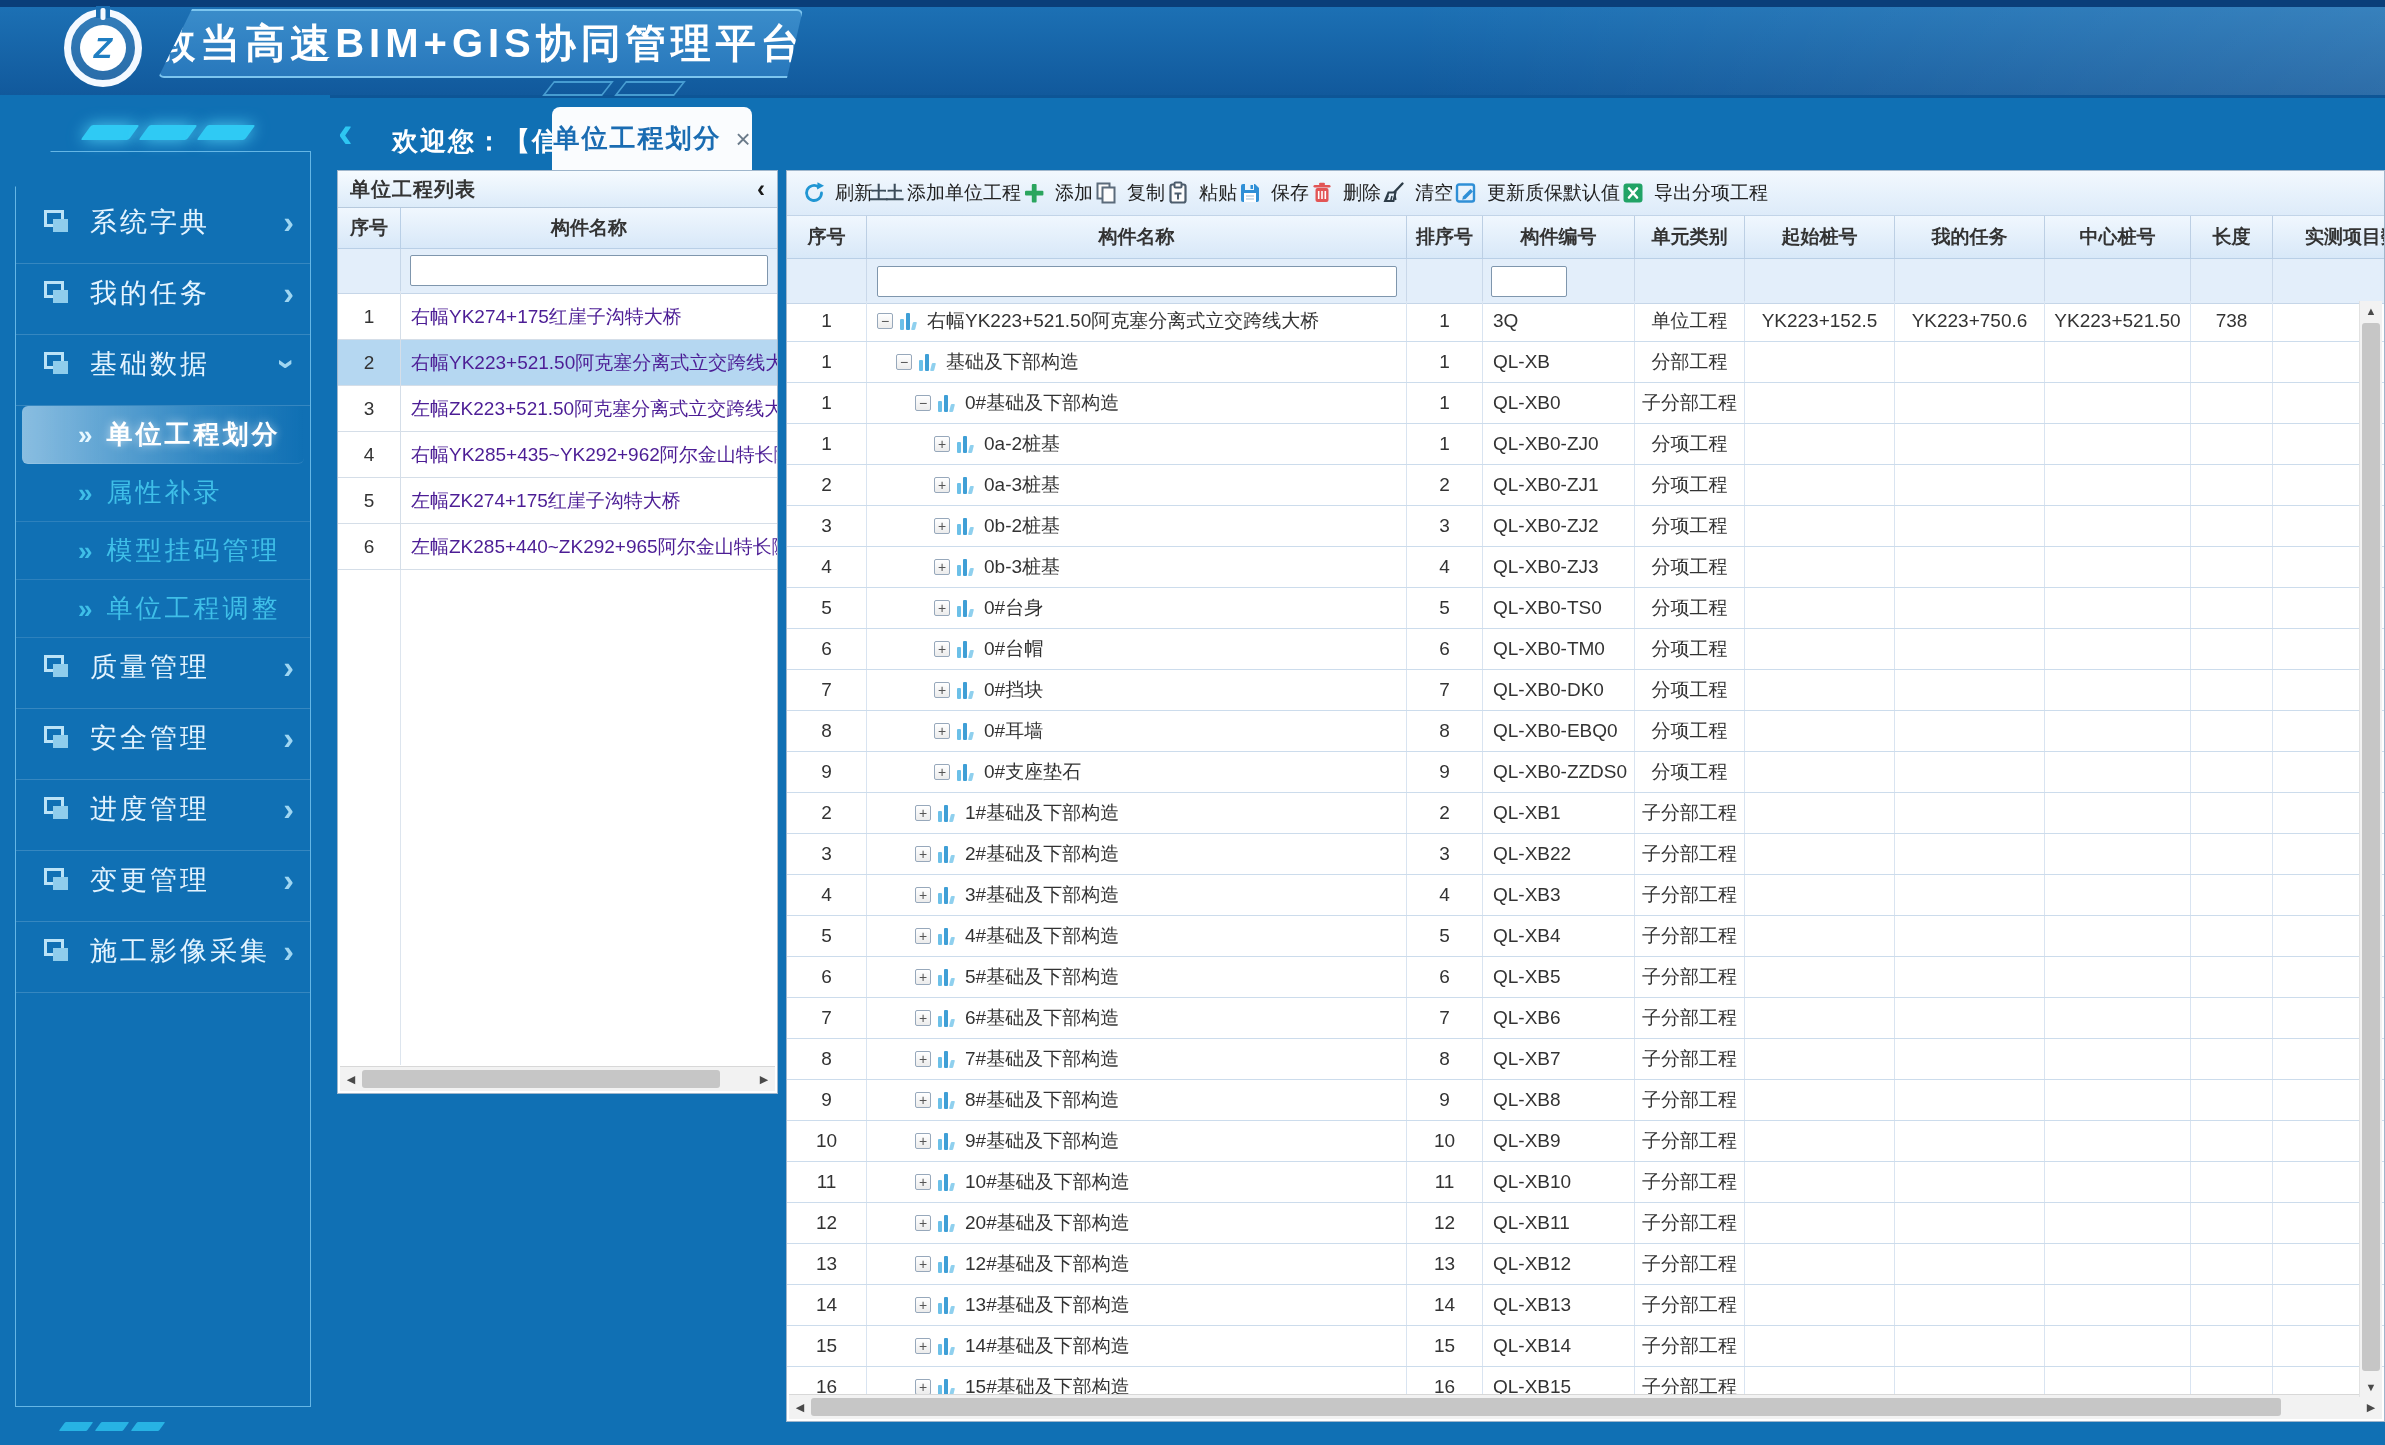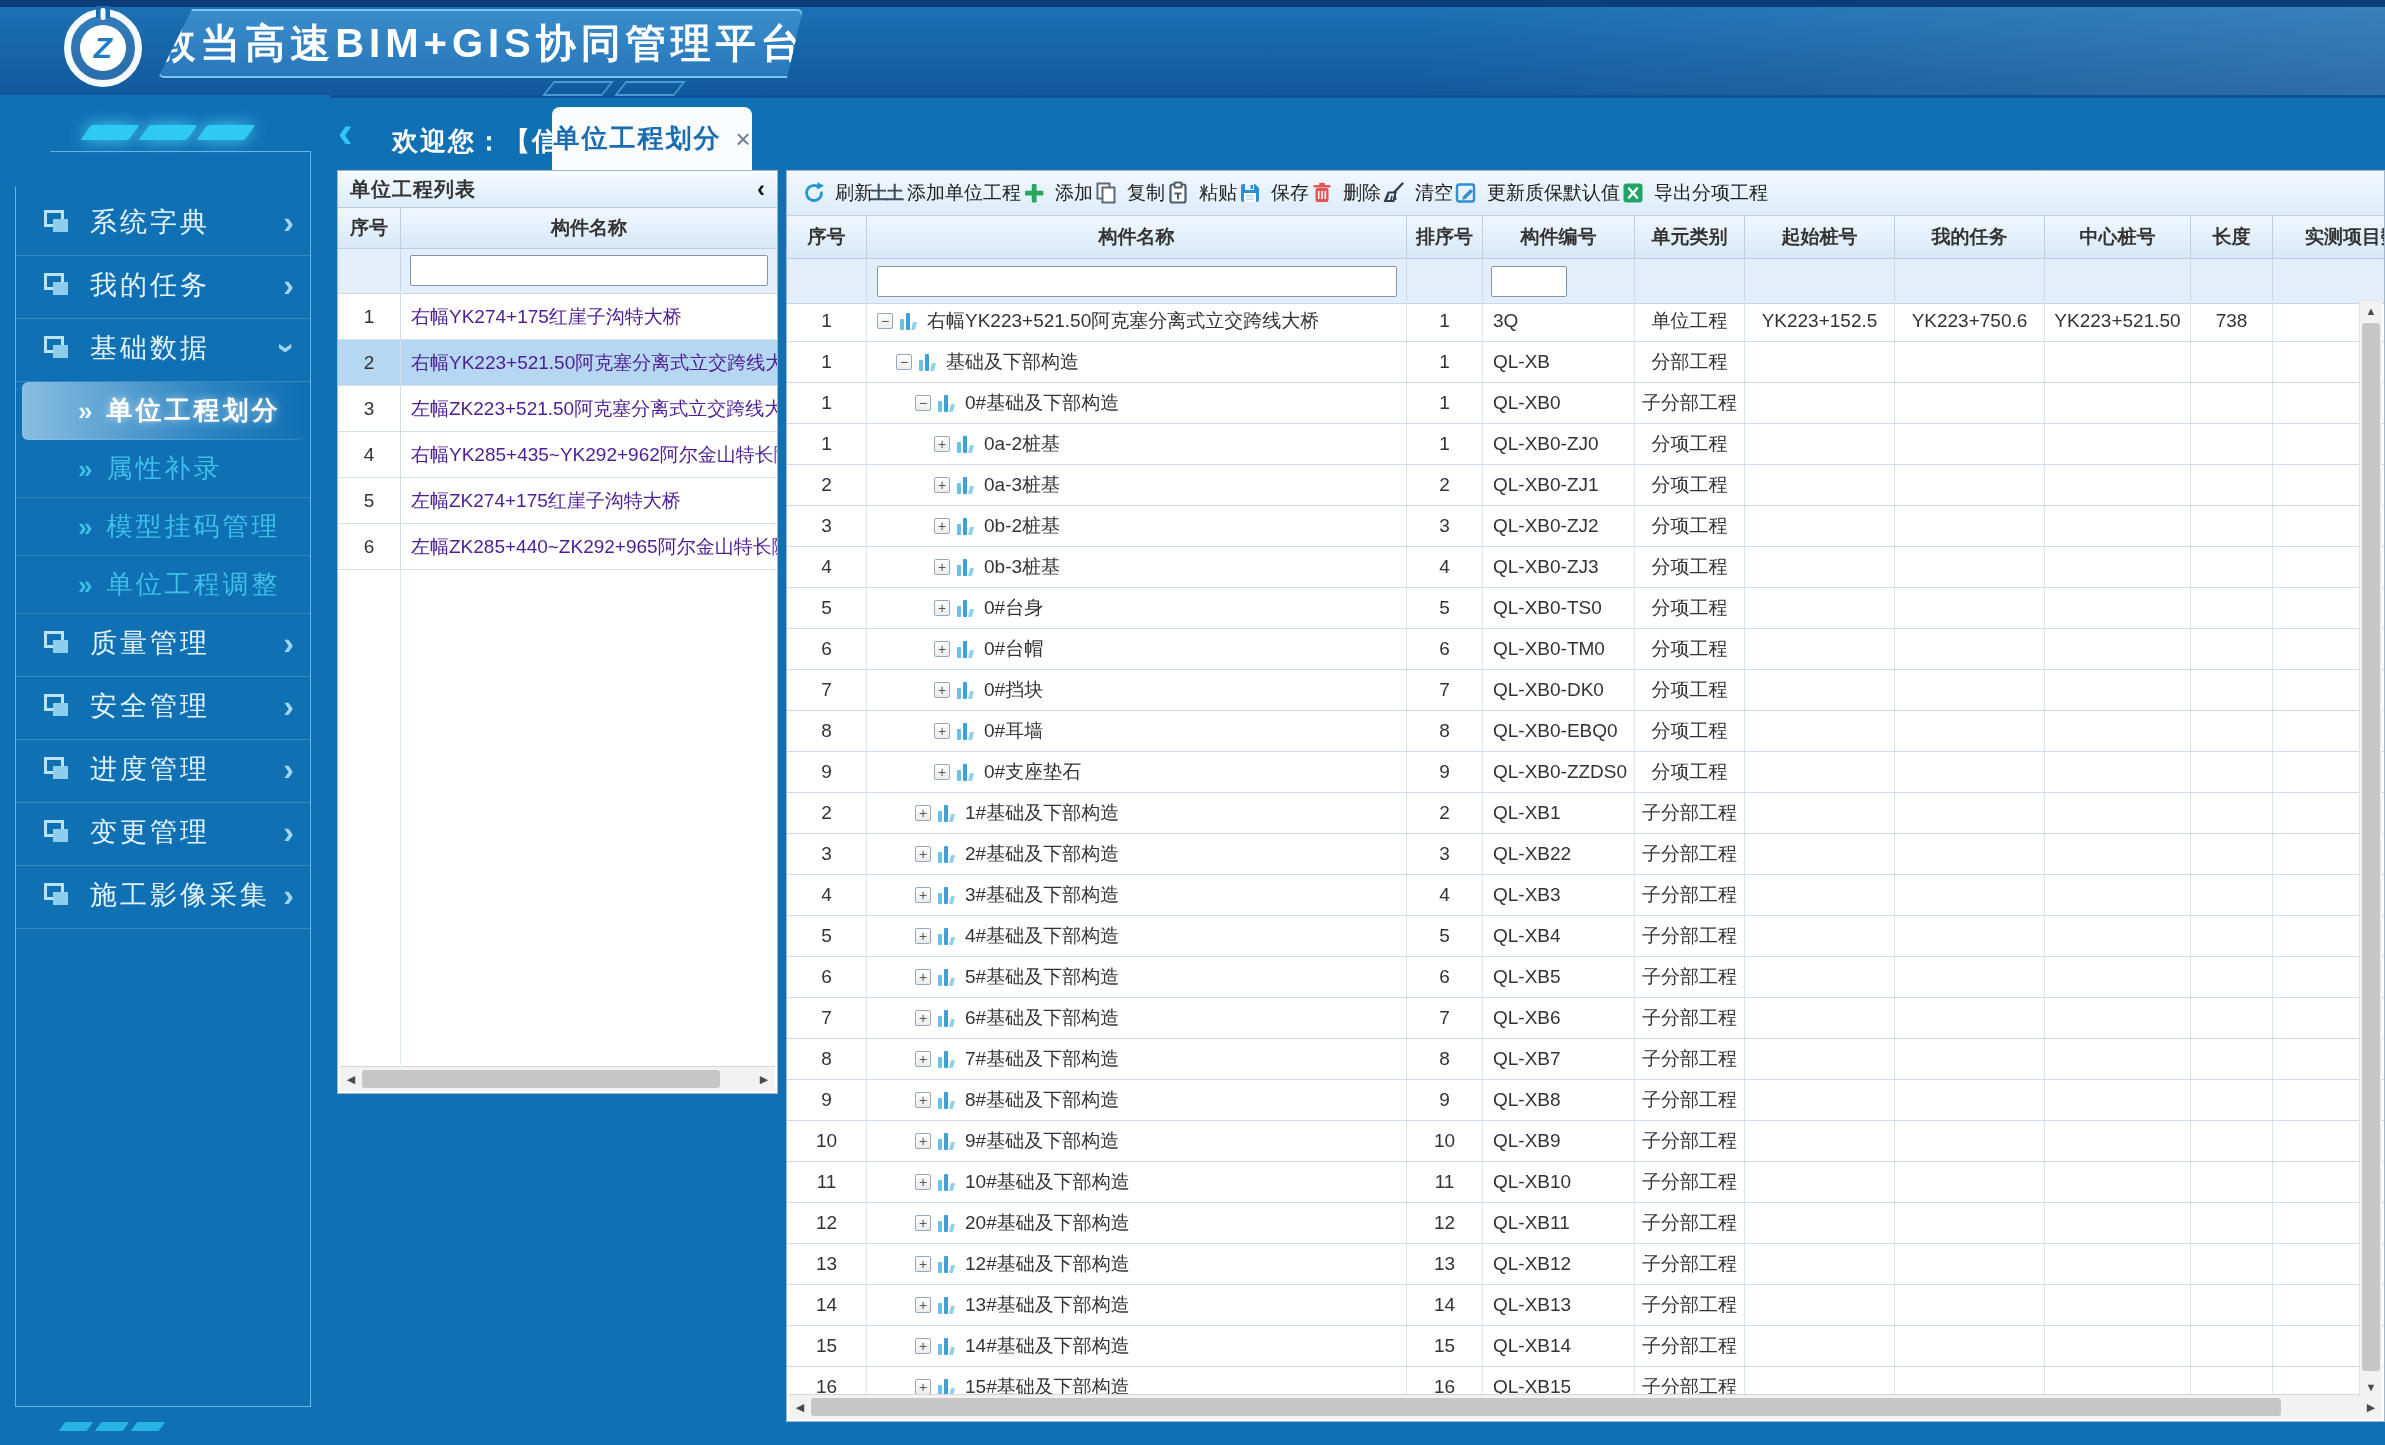--- a/index.html
+++ b/index.html
@@ -32,21 +32,21 @@
 
   
   #sidebar{position:absolute;left:0;top:95px;width:330px;bottom:0;background:#1070b4;}
   #side-deco{position:absolute;top:30px;left:86px;display:flex;gap:10px;}
   #side-deco .sd{width:48px;height:15px;background:#2fcaf4;transform:skewX(-36deg);border-radius:2px;
     box-shadow:0 0 14px rgba(90,225,255,.85);}
   #side-frame{position:absolute;left:15px;right:19px;top:56px;bottom:38px;
     border:1px solid rgba(130,205,245,.75);
     clip-path:polygon(0 36px,36px 0,100% 0,100% 100%,0 100%);}
   #side-menu{position:absolute;left:16px;right:20px;top:98px;}
-  .side-item{height:58px;display:flex;align-items:center;padding:0 16px 4px 28px;
+  .side-item{height:58px;display:flex;align-items:center;padding:0 16px 12px 28px;
     border-bottom:1px solid rgba(255,255,255,.16);cursor:pointer;}
   .fold-icon{width:28px;height:26px;position:relative;margin-right:18px;flex:none;}
   .fold-icon::before{content:"";position:absolute;left:0;top:1px;width:14px;height:11px;border:3px solid #bbe3f7;}
   .fold-icon::after{content:"";position:absolute;left:9px;top:10px;width:15px;height:13px;background:#8fcdec;}
   .side-item .lbl{color:#e4f4ff;font-size:27px;letter-spacing:3px;flex:1;white-space:nowrap;}
   .side-item .chev{color:#9fd6f2;font-size:32px;font-weight:bold;line-height:1;}
   .side-item .chev.down{transform:rotate(90deg);}
   .sub-item{height:57px;display:flex;align-items:center;padding-left:62px;
     border-bottom:1px solid rgba(255,255,255,.12);cursor:pointer;}
   .sub-item .bullet{color:#3fbfe8;font-size:26px;font-weight:bold;margin-right:14px;line-height:1;}

